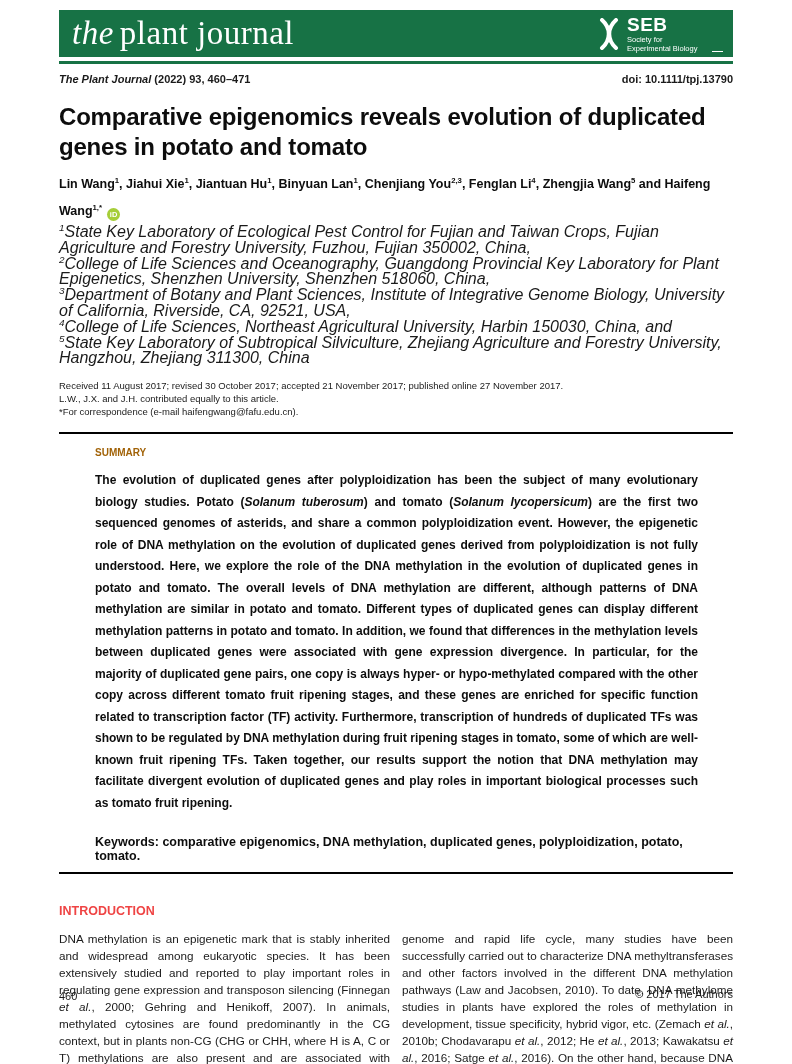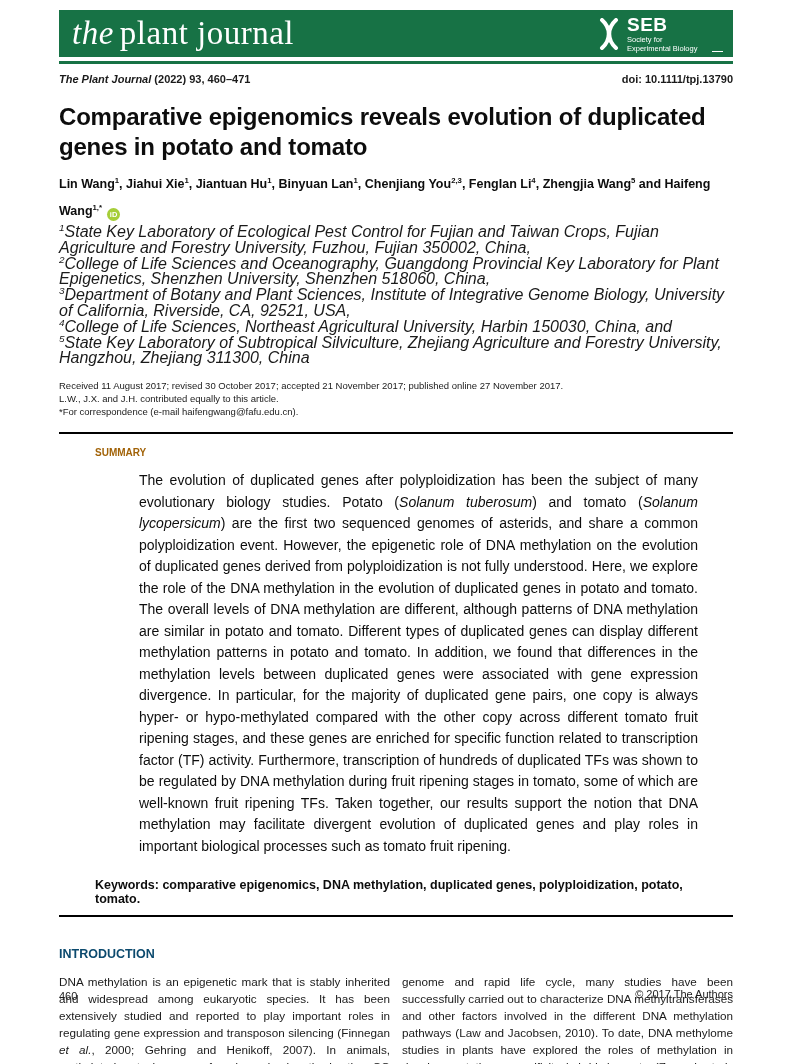--- a/index.html
+++ b/index.html
@@ -47,26 +47,26 @@
   
   .footnotes { margin-top:13px; font-size:9.5px; line-height:13px; color:#1a1a1a; }
   
   .rule { height:2px; background:#000; }
   .rule-top { margin-top:14px; }
   .rule-bottom { margin-top:9px; }
   
   .summary { padding:13px 35px 0 36px; }
   .summary h2 { font-size:10px; font-weight:bold; color:#a16207; }
   .summary-body {
-    margin-top:12px; font-size:14px; font-weight:normal; line-height:21.5px;
-    text-align:justify; color:#0d0d0d;margin-left:44px;
+    margin-top:12px; font-size:12px; font-weight:bold; line-height:21.5px;
+    text-align:justify; color:#0d0d0d;
   }
   .keywords { margin-top:21px; font-size:12.5px; font-weight:bold; color:#0d0d0d; }
   
-  .intro h2 { margin-top:30px; font-size:12.5px; font-weight:bold; color:#0c4a6e; }
+  .intro h2 { margin-top:30px; font-size:12.5px; font-weight:bold; color:#ef4444; }
   .cols { display:flex; gap:12px; margin-top:12px; }
   .col { flex:1; font-size:11.7px; line-height:17px; text-align:justify; color:#1a1a1a; }
   
   .footer {
     position:absolute; left:59px; right:59px; bottom:62px;
     display:flex; justify-content:space-between; align-items:flex-end;
     font-size:11px; color:#1a1a1a;
   }
   .copyright { text-align:right; line-height:15px; }
   sup { line-height:0; }

